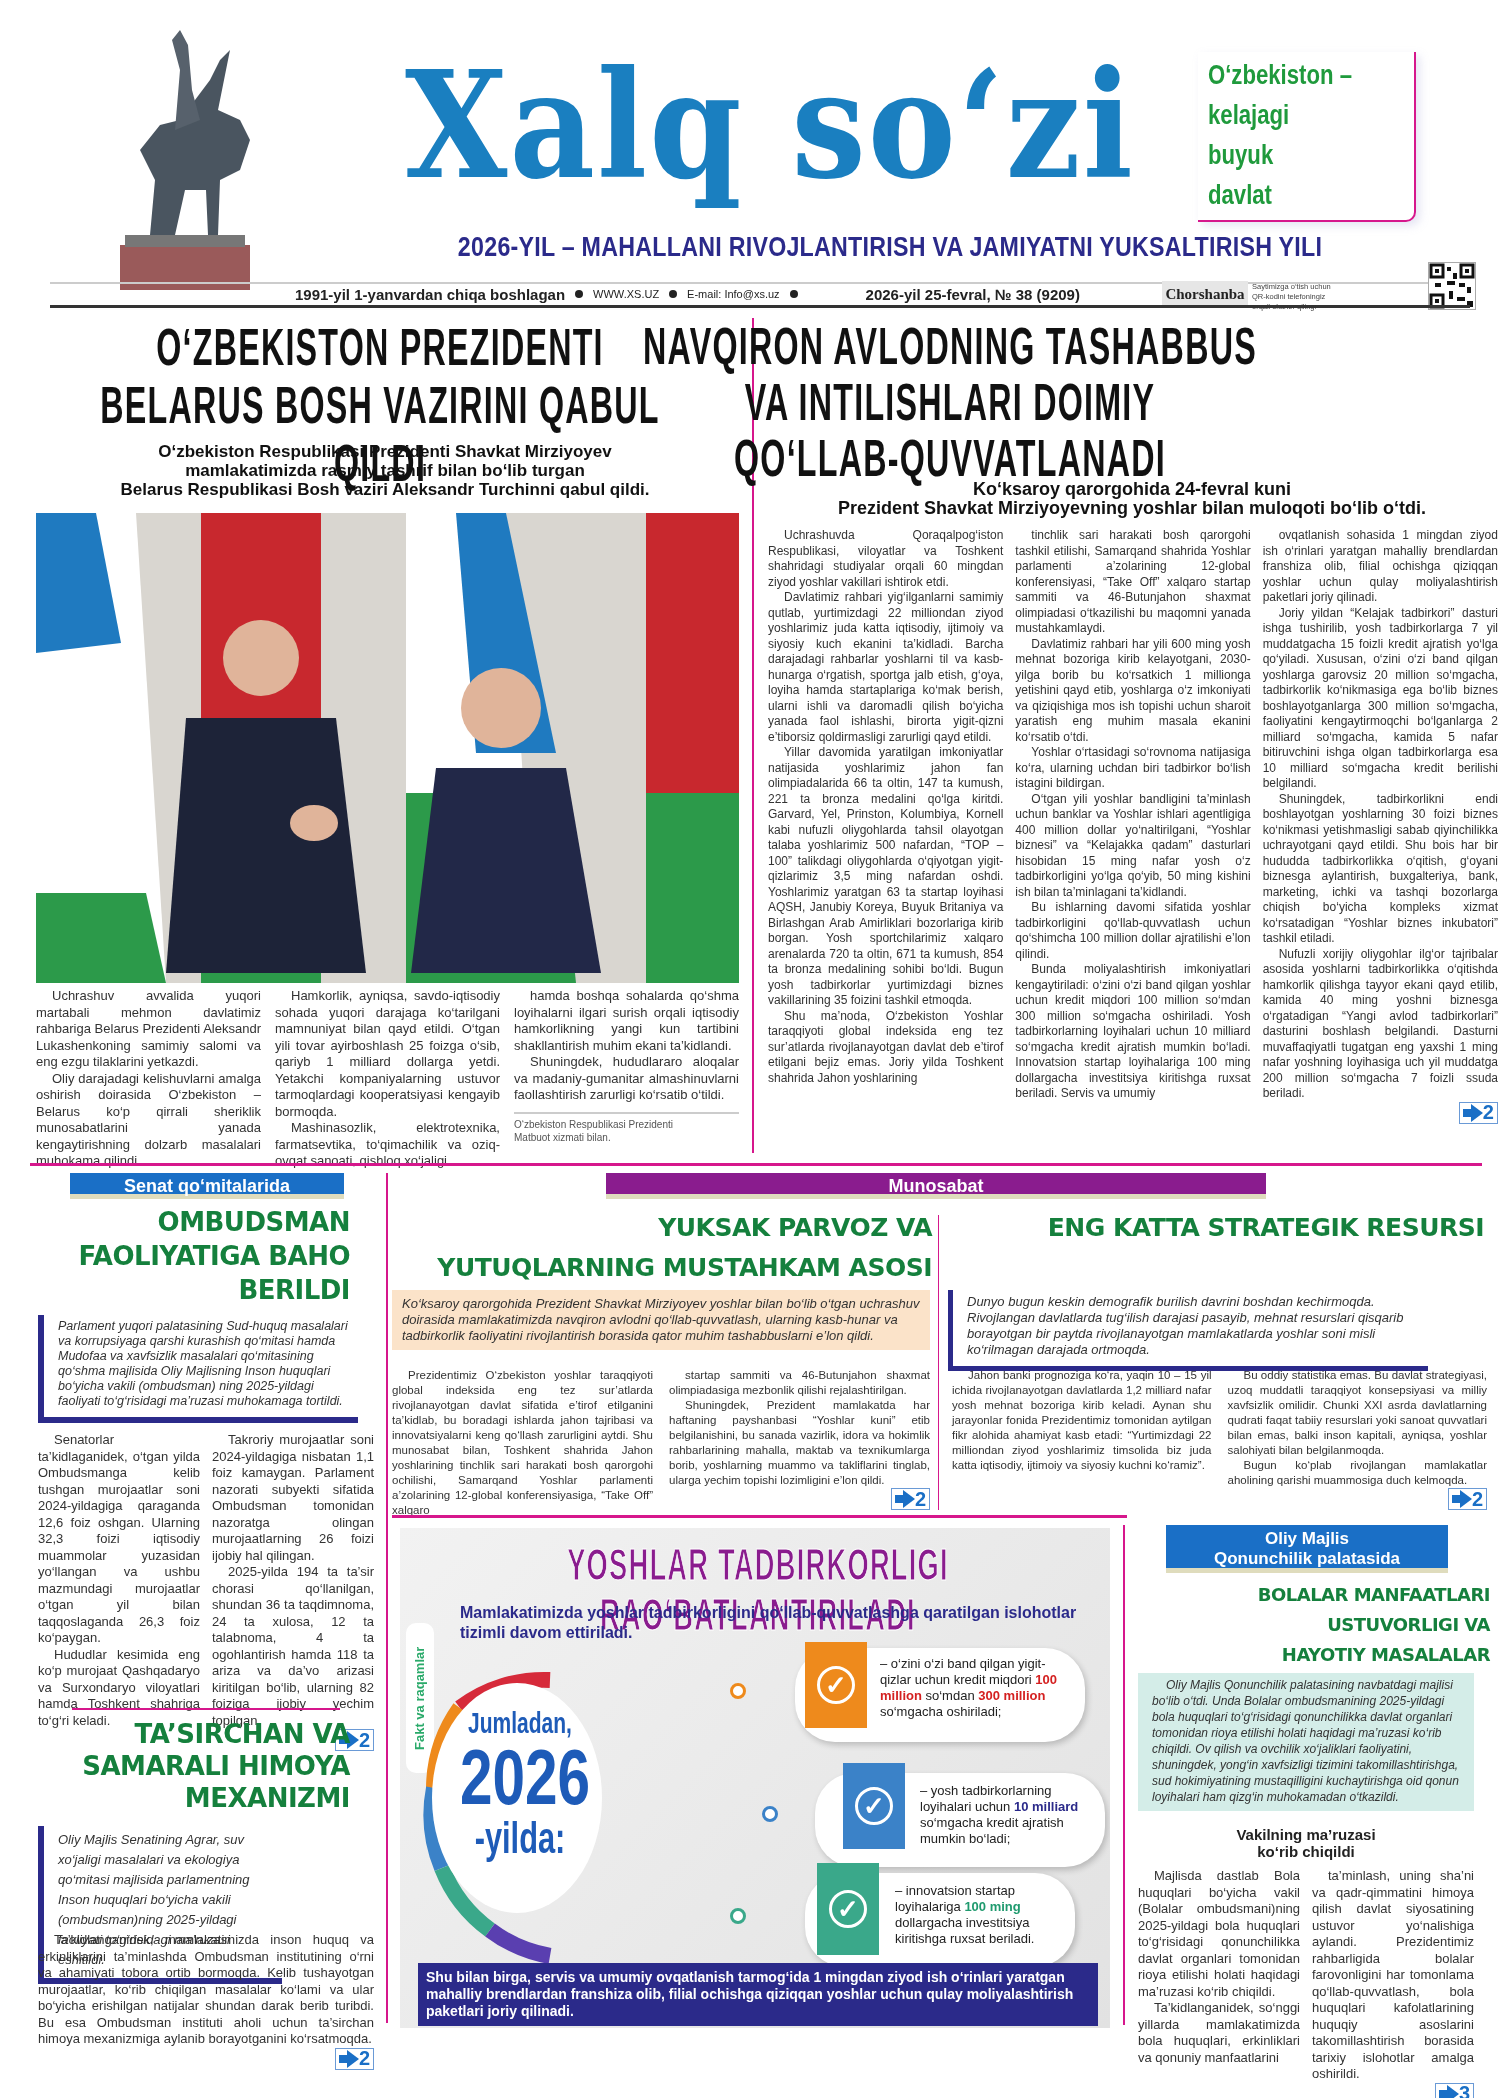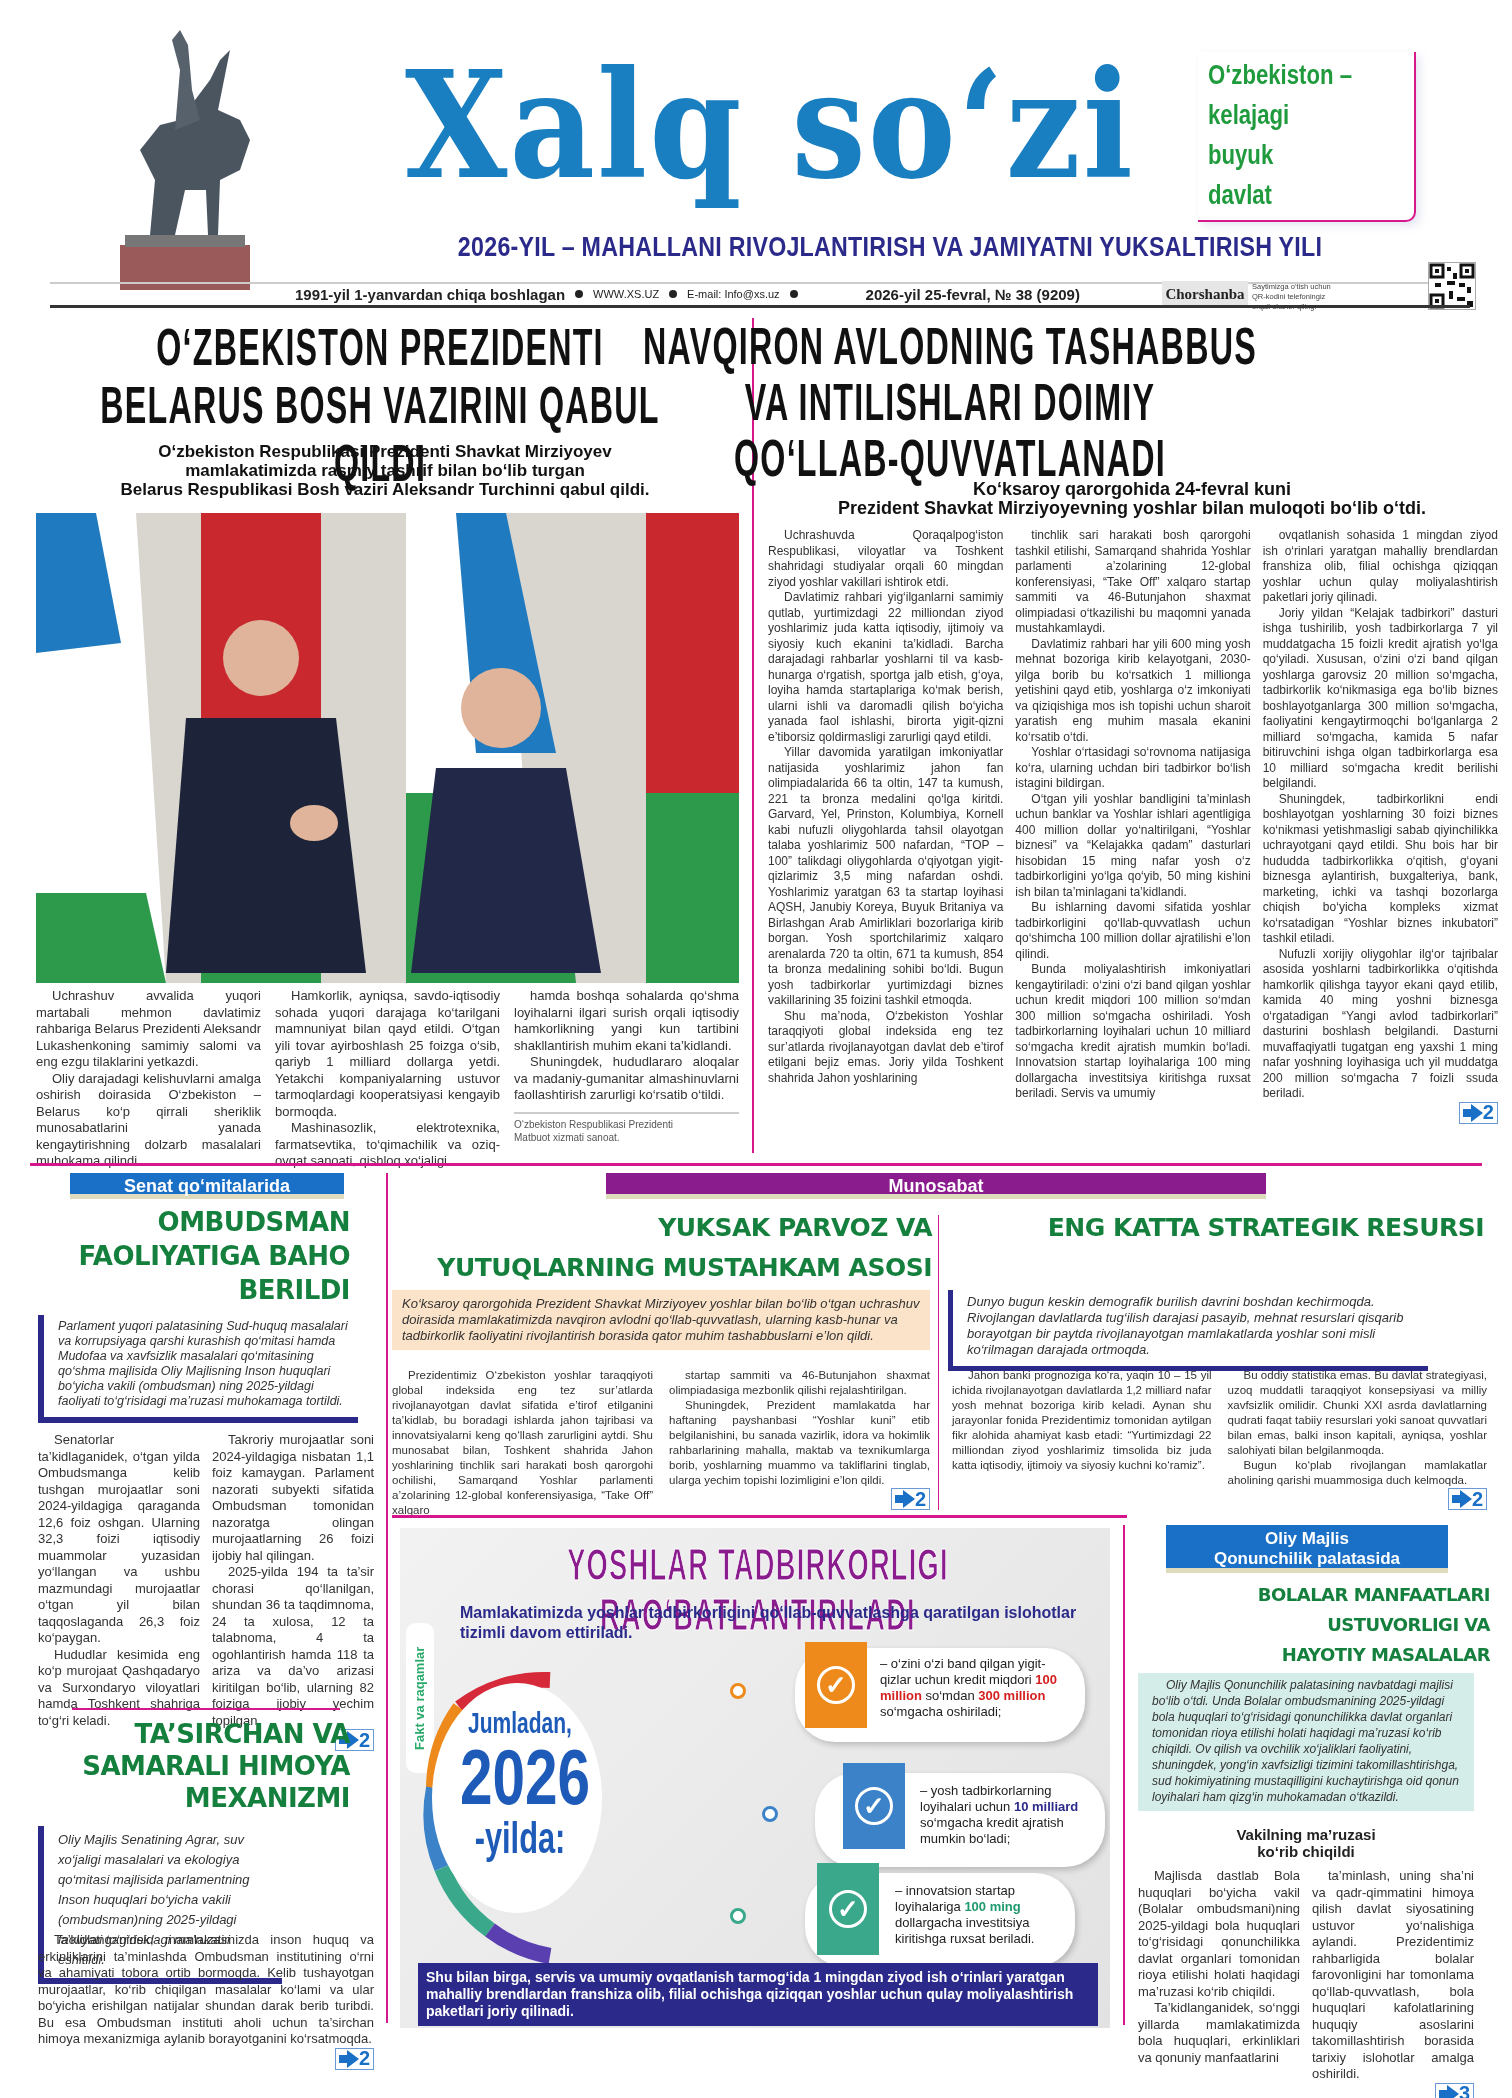--- a/index.html
+++ b/index.html
@@ -142,21 +142,21 @@
     </div>
     <div class="col">
       <p>Hamkorlik, ayniqsa, savdo-iqtisodiy sohada yuqori darajaga ko‘tarilgani mamnuniyat bilan qayd etildi. O‘tgan yili tovar ayirboshlash 25 foizga o‘sib, qariyb 1 milliard dollarga yetdi. Yetakchi kompaniyalarning ustuvor tarmoqlardagi kooperatsiyasi kengayib bormoqda.</p>
       <p>Mashinasozlik, elektrotexnika, farmatsevtika, to‘qimachilik va oziq-ovqat sanoati, qishloq xo‘jaligi</p>
     </div>
     <div class="col">
       <p>hamda boshqa sohalarda qo‘shma loyihalarni ilgari surish orqali iqtisodiy hamkorlikning yangi kun tartibini shakllantirish muhim ekani ta’kidlandi.</p>
       <p>Shuningdek, hududlararo aloqalar va madaniy-gumanitar almashinuvlarni faollashtirish zarurligi ko‘rsatib o‘tildi.</p>
       <div class="caption">
         <div>O‘zbekiston Respublikasi Prezidenti</div>
-        <div>Matbuot xizmati sanoat.</div>
+        <div>Matbuot xizmati bilan.</div>
       </div>
     </div>
   </div>
 </section>
 
 <div class="abs vdiv" style="left:752px;top:318px;height:835px"></div>
 
 <section>
   <div class="abs h-cond" style="left:380px;top:318px;width:1140px;font-size:52px;line-height:56px">
     <div>NAVQIRON AVLODNING TASHABBUS</div>

